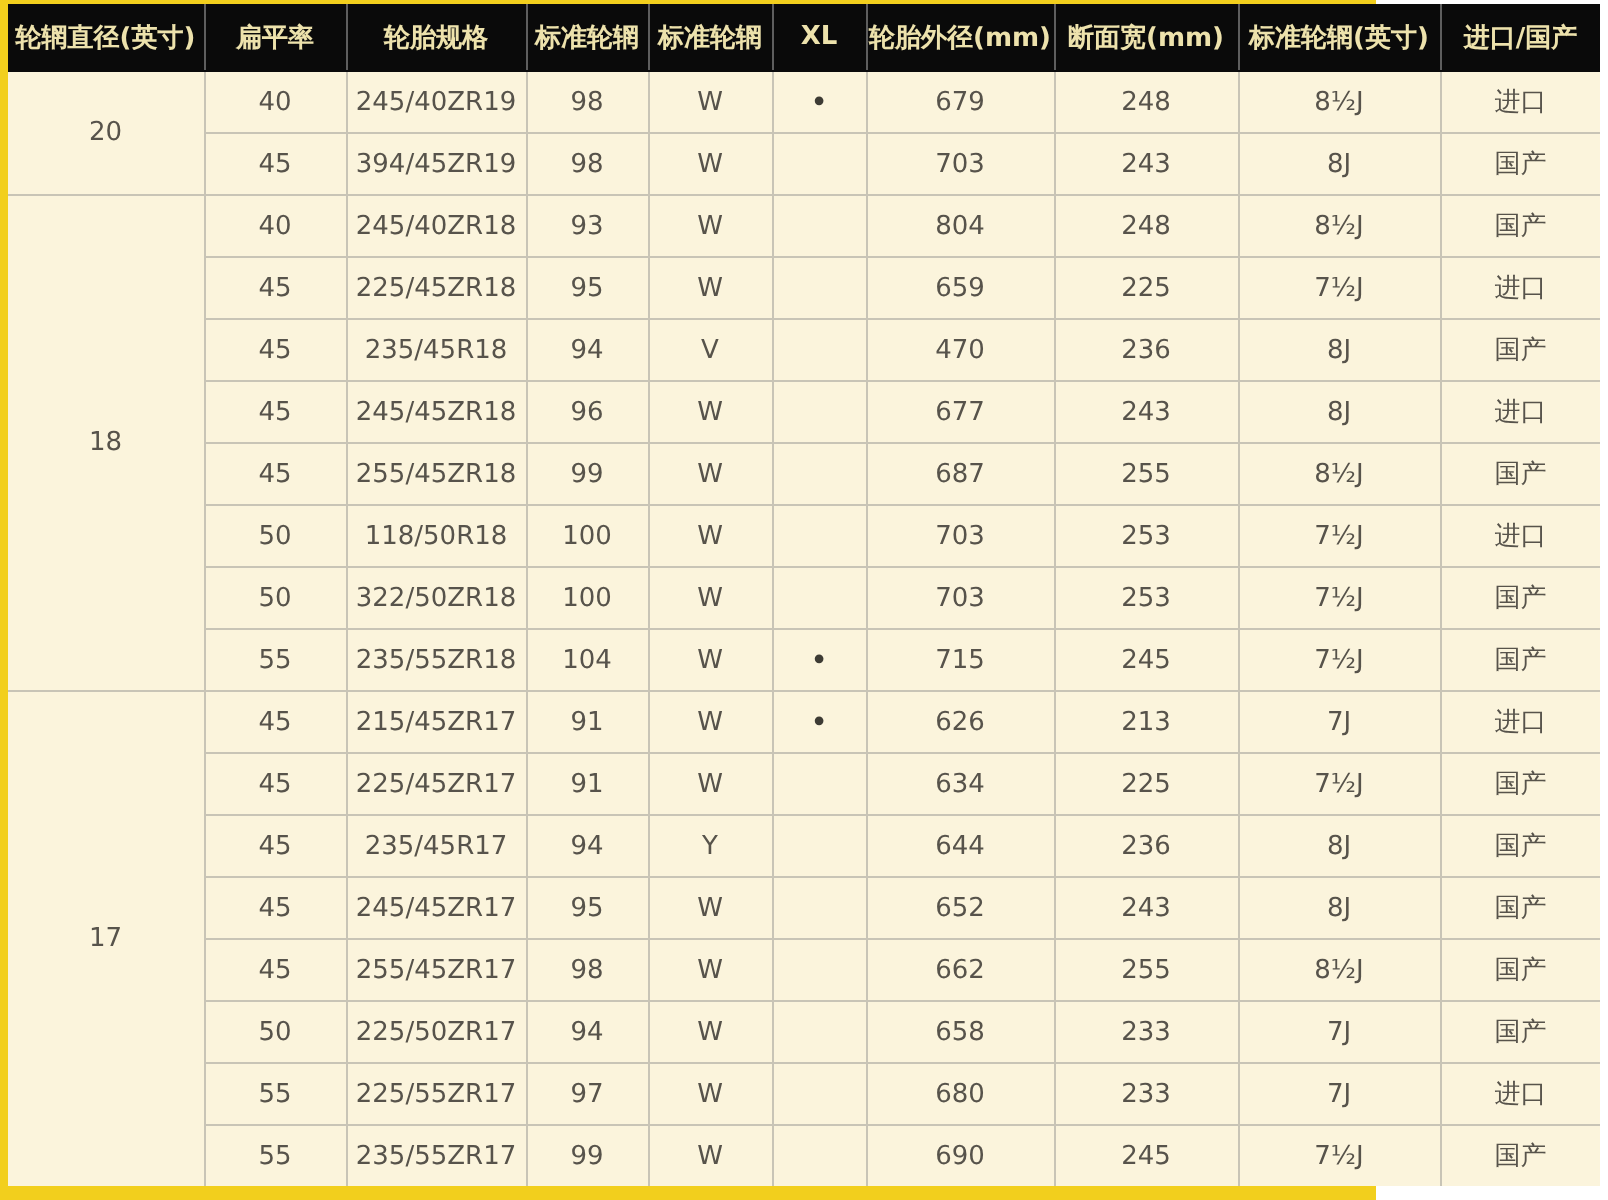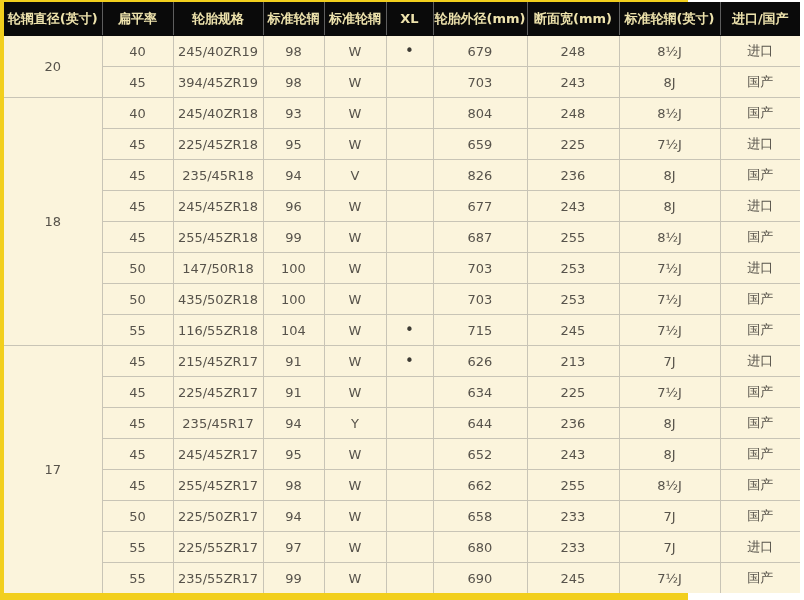--- a/index.html
+++ b/index.html
@@ -122,21 +122,21 @@
           <td>225</td>
           <td>7½J</td>
           <td>进口</td>
         </tr>
         <tr>
           <td>45</td>
           <td>235/45R18</td>
           <td>94</td>
           <td>V</td>
           <td class="xl-cell"></td>
-          <td>826</td>
+          <td>470</td>
           <td>236</td>
           <td>8J</td>
           <td>国产</td>
         </tr>
         <tr>
           <td>45</td>
           <td>245/45ZR18</td>
           <td>96</td>
           <td>W</td>
           <td class="xl-cell"></td>
@@ -151,43 +151,43 @@
           <td>99</td>
           <td>W</td>
           <td class="xl-cell"></td>
           <td>687</td>
           <td>255</td>
           <td>8½J</td>
           <td>国产</td>
         </tr>
         <tr>
           <td>50</td>
-          <td>147/50R18</td>
+          <td>118/50R18</td>
           <td>100</td>
           <td>W</td>
           <td class="xl-cell"></td>
           <td>703</td>
           <td>253</td>
           <td>7½J</td>
           <td>进口</td>
         </tr>
         <tr>
           <td>50</td>
-          <td>435/50ZR18</td>
+          <td>322/50ZR18</td>
           <td>100</td>
           <td>W</td>
           <td class="xl-cell"></td>
           <td>703</td>
           <td>253</td>
           <td>7½J</td>
           <td>国产</td>
         </tr>
         <tr>
           <td>55</td>
-          <td>116/55ZR18</td>
+          <td>235/55ZR18</td>
           <td>104</td>
           <td>W</td>
           <td class="xl-cell">•</td>
           <td>715</td>
           <td>245</td>
           <td>7½J</td>
           <td>国产</td>
         </tr>
         <tr>
           <td rowspan="8">17</td>

